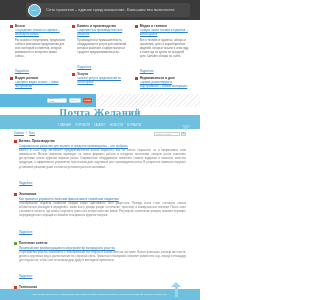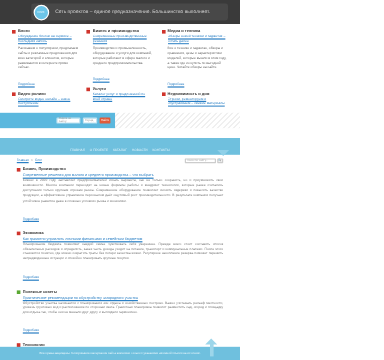--- a/index.html
+++ b/index.html
@@ -286,20 +286,21 @@
     <div class="sbtn">Найти</div>
   </div>
   <div class="searchstrip-stripes"></div>
   <div class="searchstrip-links">
     <a>Вход</a>
     <a>Регистрация</a>
   </div>
 </div>
 
 <div class="hero">
+  <div class="hero-title">Почта Желаний</div>
   <div class="hero-nav">
     <a>Главная</a>
     <a>О проекте</a>
     <a>Каталог</a>
     <a>Новости</a>
     <a>Контакты</a>
   </div>
   <div class="hero-chevron"></div>
 </div>
 

